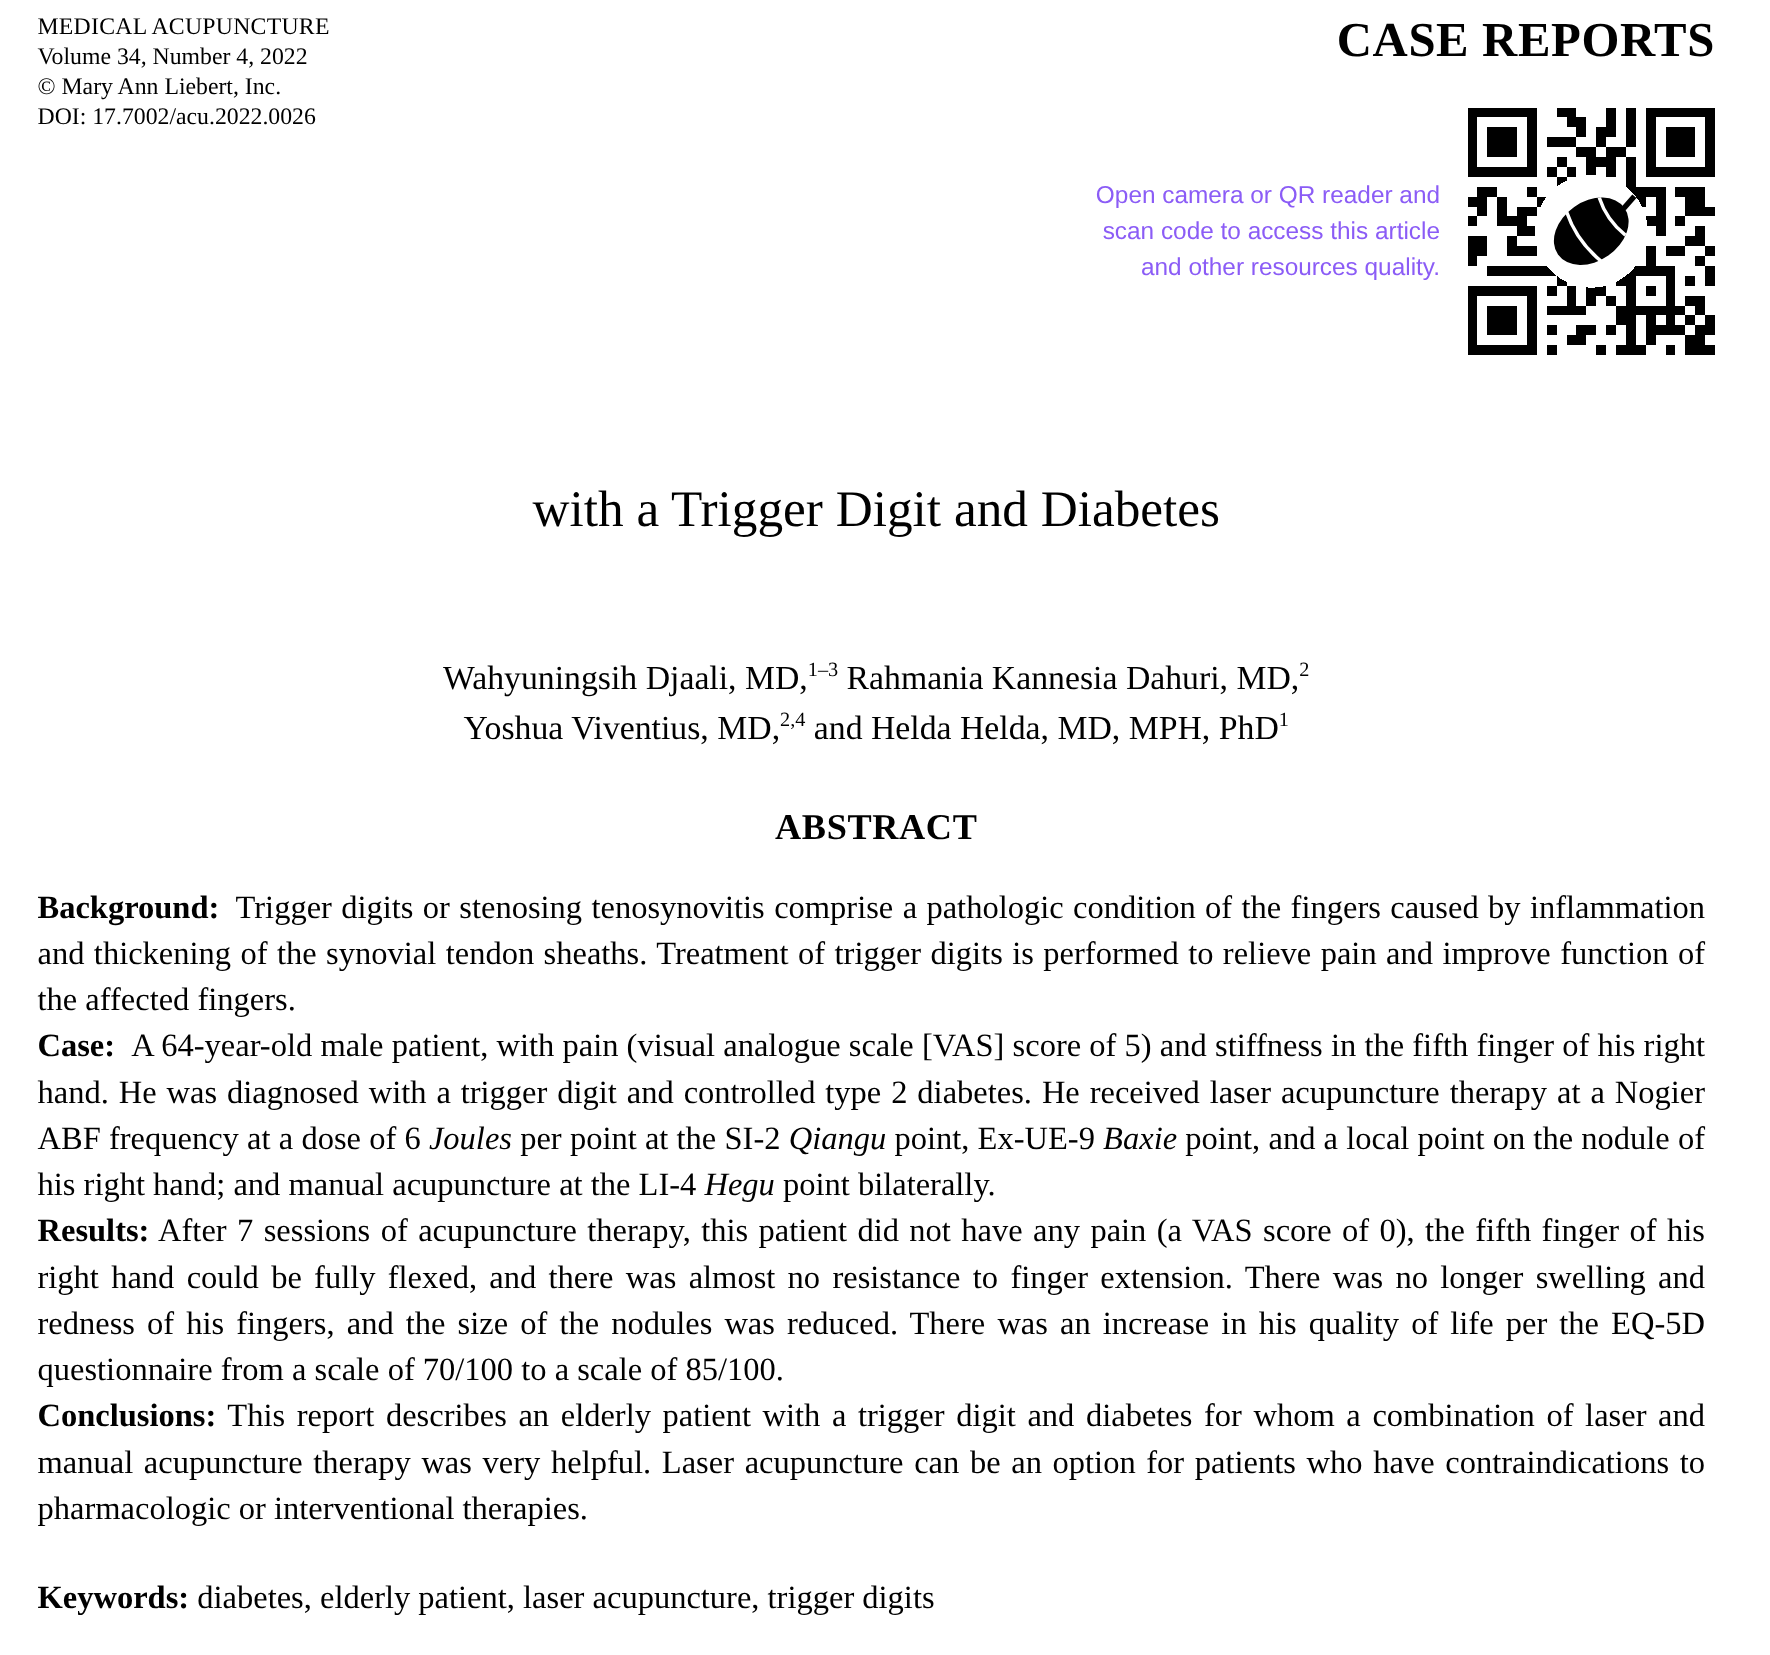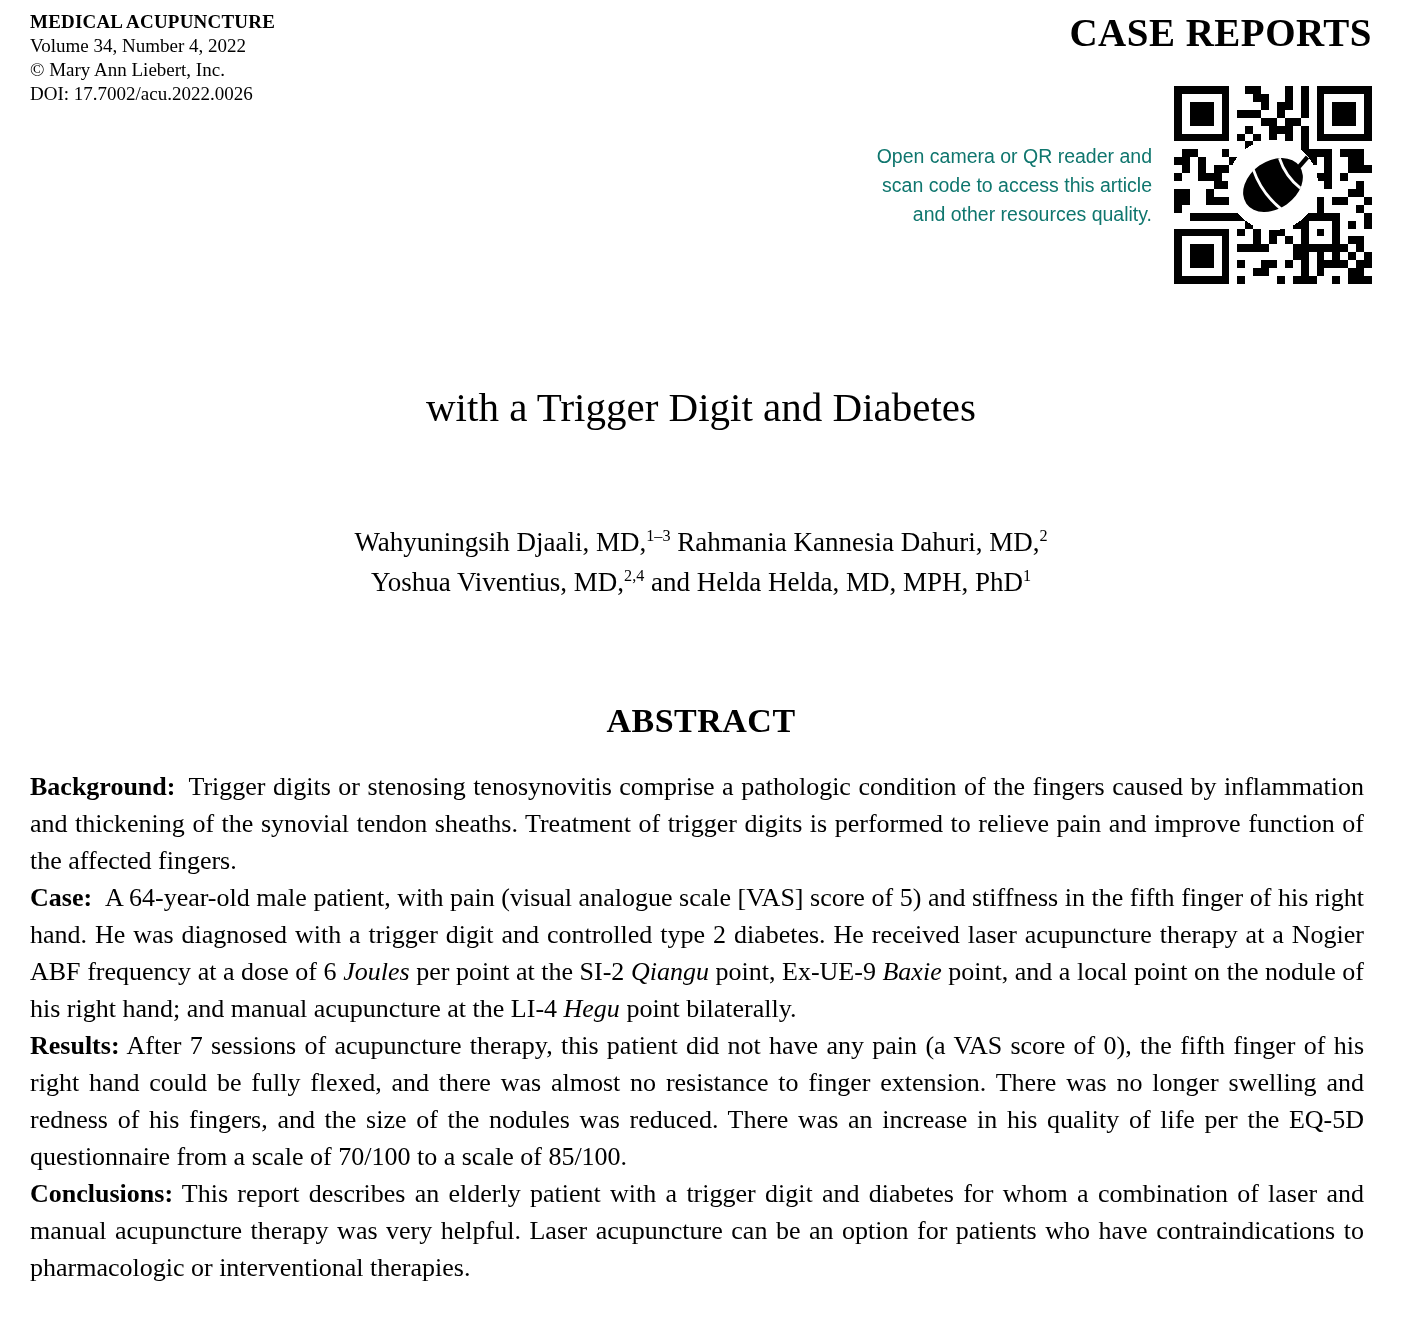--- a/index.html
+++ b/index.html
@@ -9,47 +9,47 @@
     width: 1416px; height: 1324px;
     background: #ffffff;
     color: #000000;
     font-family: "Liberation Serif", "DejaVu Serif", serif;
     padding: 10px 44px 0 30px;
     overflow: hidden;
   }
   
   .topbar { display: flex; justify-content: space-between; align-items: flex-start; }
   .pub-info { font-size: 19px; line-height: 24px; }
-  .pub-info .journal { font-weight: bold; letter-spacing: 0.2px; }
+  .pub-info .journal { font-weight: normal; letter-spacing: 0.2px; }
   .section-heading {
     font-size: 39px; font-weight: bold; letter-spacing: 0.5px;
     line-height: 42px; margin-top: 2px;
   }
   
   .qr-row {
     display: flex; justify-content: flex-end; align-items: center;
     gap: 22px; margin-top: -20px;
   }
   .qr-caption {
     font-family: "Liberation Sans", "DejaVu Sans", sans-serif;
-    font-size: 19.5px; line-height: 29px; text-align: right; color: #0f766e;
+    font-size: 19.5px; line-height: 29px; text-align: right; color: #8b5cf6;
   }
   .qr-box { width: 198px; height: 198px; flex: 0 0 auto; }
   .qr-box svg { width: 198px; height: 198px; display: block; }
   
   .title {
     margin-top: 44px; text-align: center;
     font-size: 41px; font-weight: normal; line-height: 53px;
   }
   .authors { margin-top: 88px; text-align: center; font-size: 27px; line-height: 40px; }
   .authors sup, .kw sup, .abstract-body sup { font-size: 0.6em; line-height: 0; }
   
   .abstract-heading {
-    margin-top: 100px; text-align: center;
-    font-size: 34px; font-weight: bold; letter-spacing: 0.5px;
+    margin-top: 44px; text-align: center;
+    font-size: 29px; font-weight: bold; letter-spacing: 0.5px;
   }
   .abstract-body { margin-top: 28px; max-width: 1334px; }
   .abstract-body p {
     font-size: 26px; line-height: 37px; text-align: justify;
   }
   .kw { margin-top: 34px; font-size: 26px; line-height: 37px; }
   b.seg { font-weight: bold; }
   i.seg { font-style: italic; }
 </style>
 </head>

